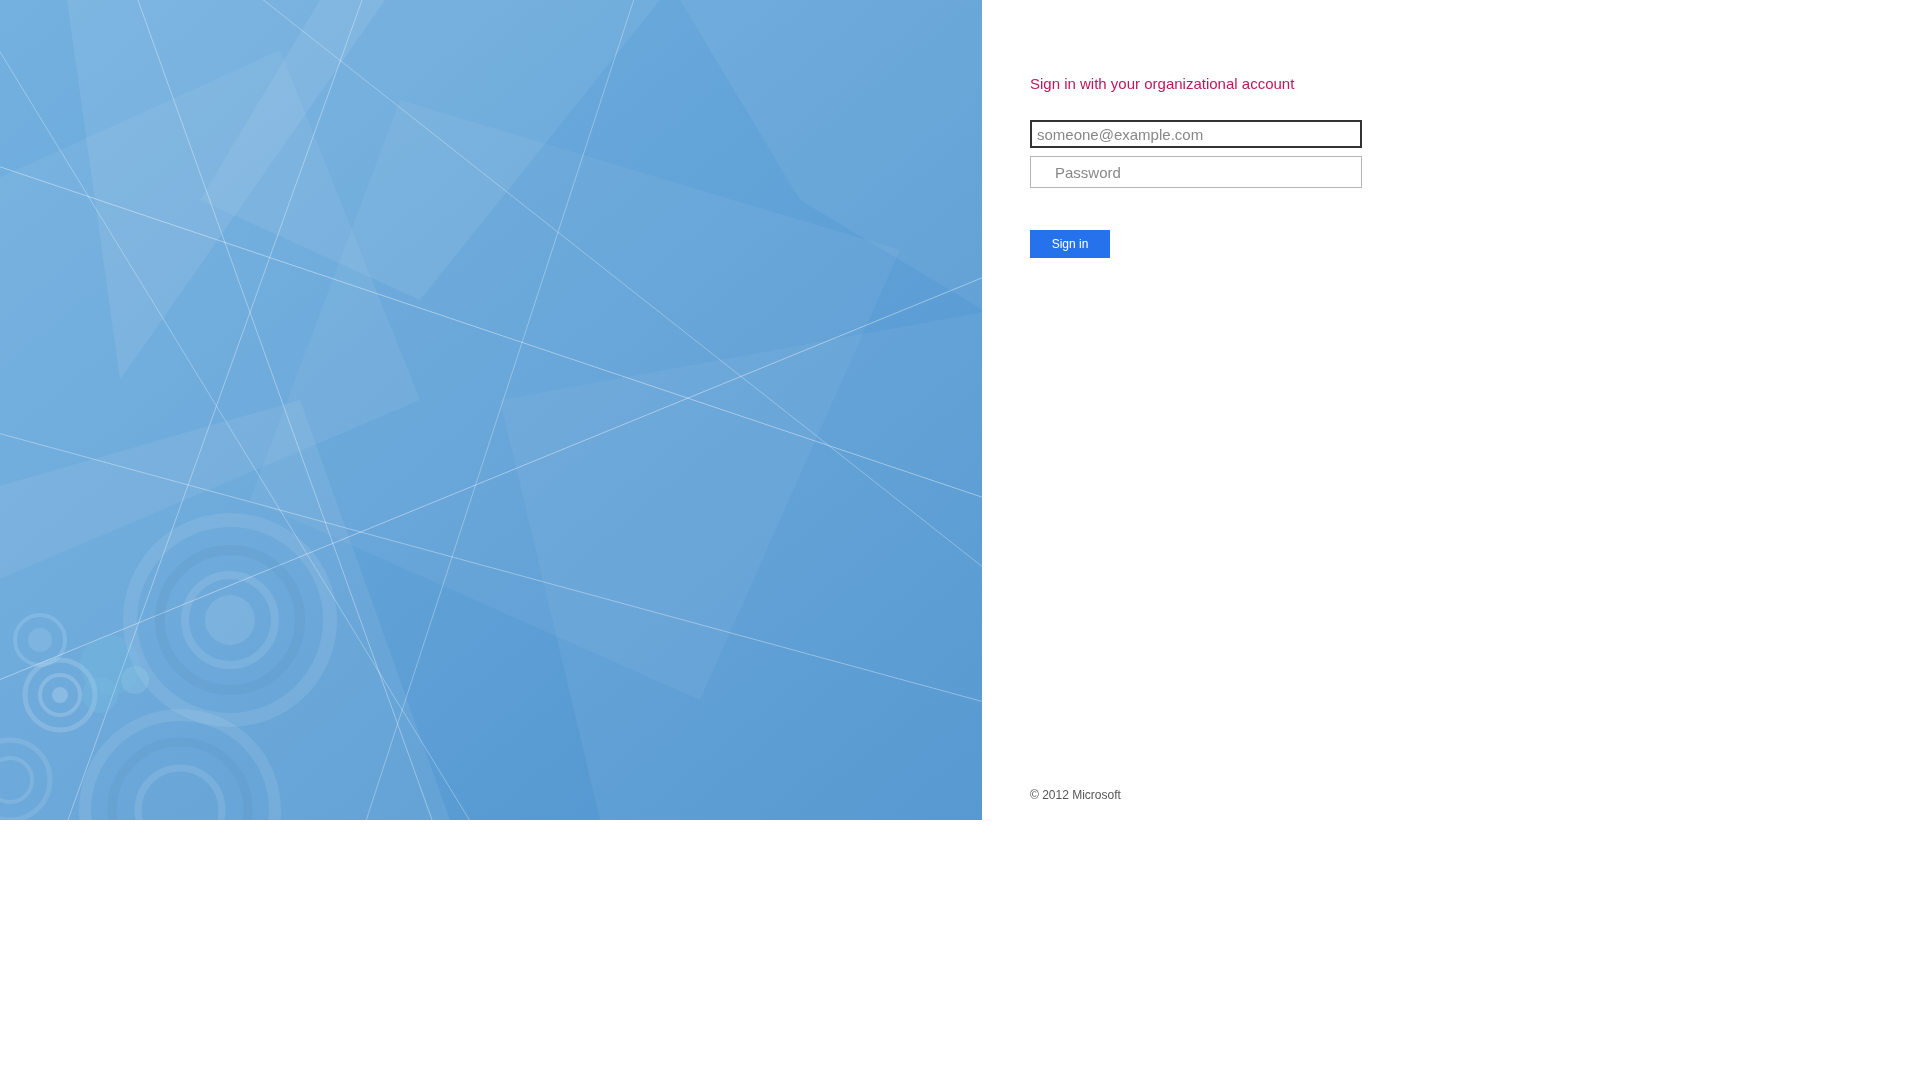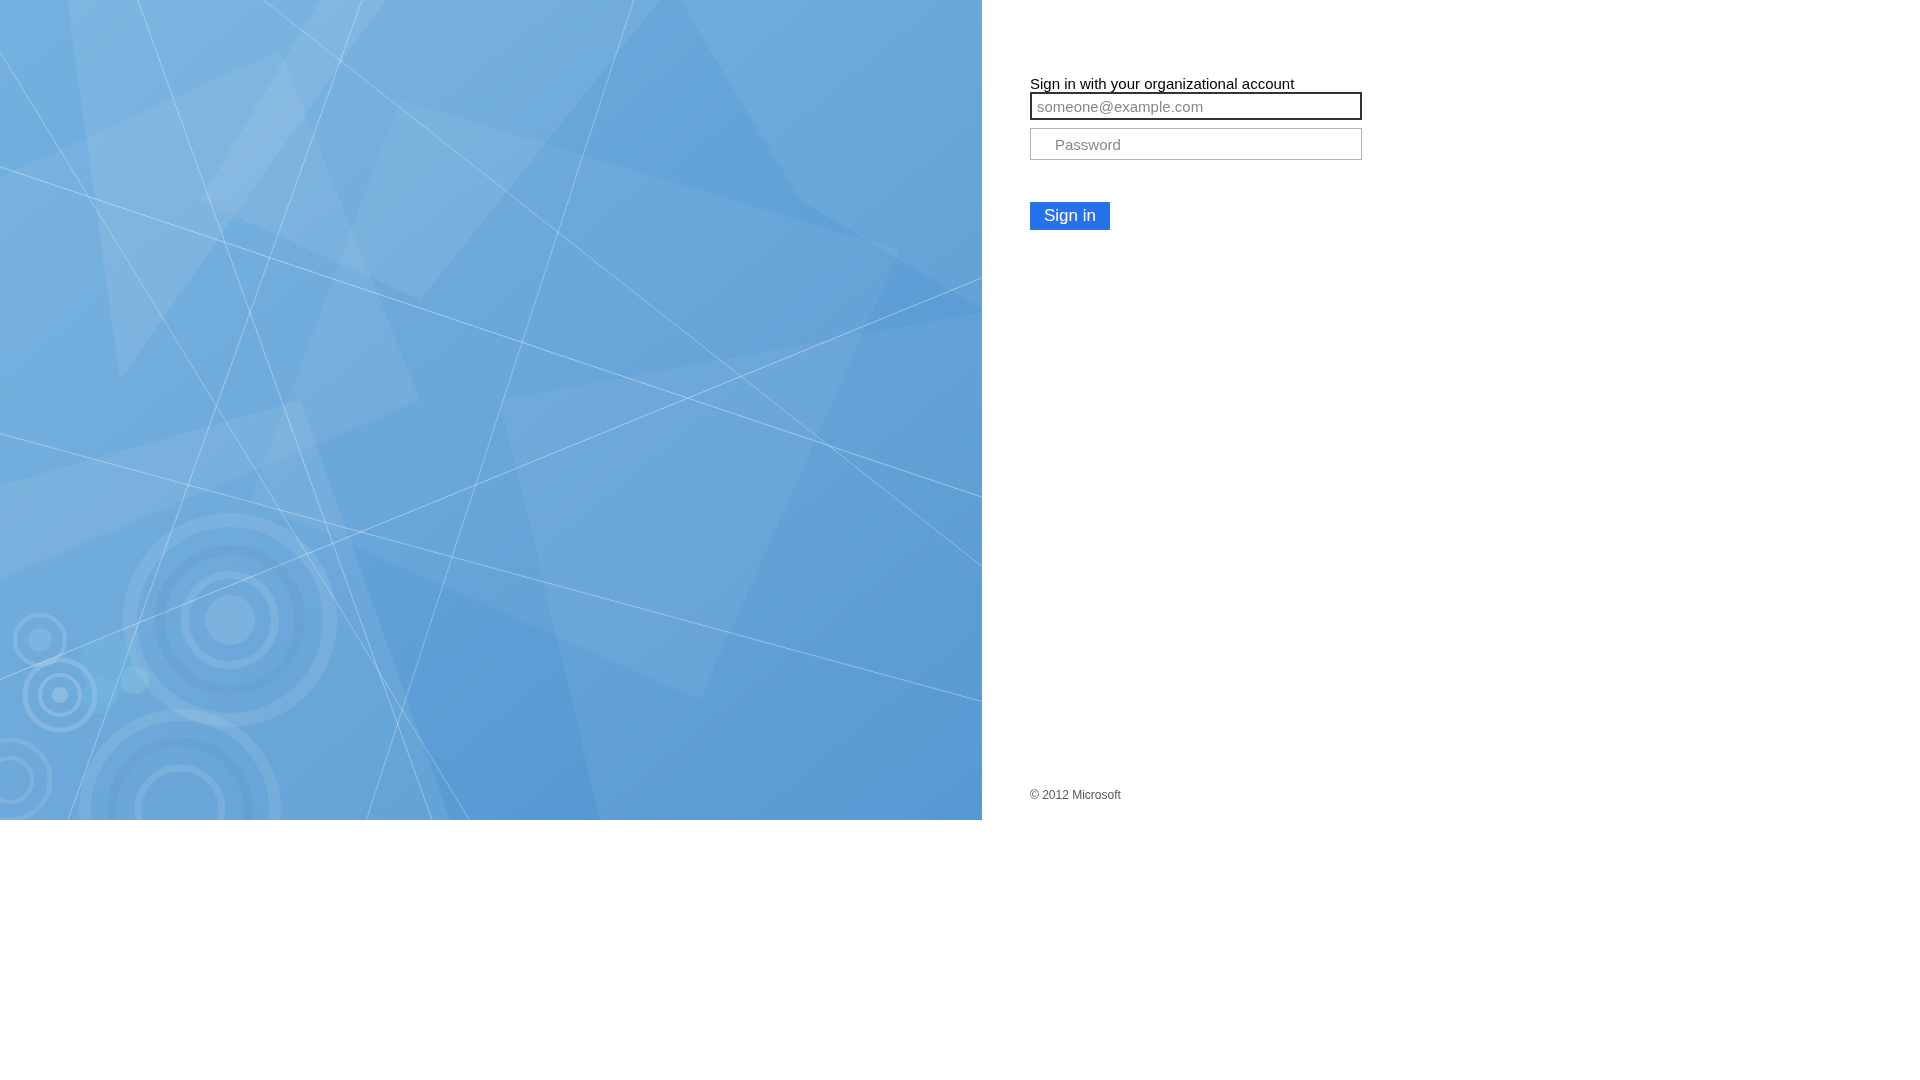--- a/index.html
+++ b/index.html
@@ -39,21 +39,22 @@
     }
     .page-title {
       font-size: 34px;
       font-weight: 300;
       color: #333;
       margin-bottom: 110px;
       letter-spacing: 0.3px;
     }
     .instruction {
       font-size: 15px;
-      color: #000000;
+      color: #be185d;
+      margin-bottom: 28px;
     }
     .form-area {
       width: 332px;
     }
     .text-input {
       width: 100%;
       height: 32px;
       padding: 0 24px;
       font-size: 15px;
       font-family: inherit;
@@ -70,21 +71,21 @@
       height: 28px;
       padding: 4px 5px;
     }
     .signin-btn {
       margin-top: 34px;
       width: 80px;
       height: 28px;
       background: #2672ec;
       border: none;
       color: #fff;
-      font-size: 17px;
+      font-size: 12px;
       font-family: inherit;
       cursor: pointer;
     }
     .footer {
       position: absolute;
       bottom: 18px;
       left: 48px;
       font-size: 12px;
       color: #555;
     }

